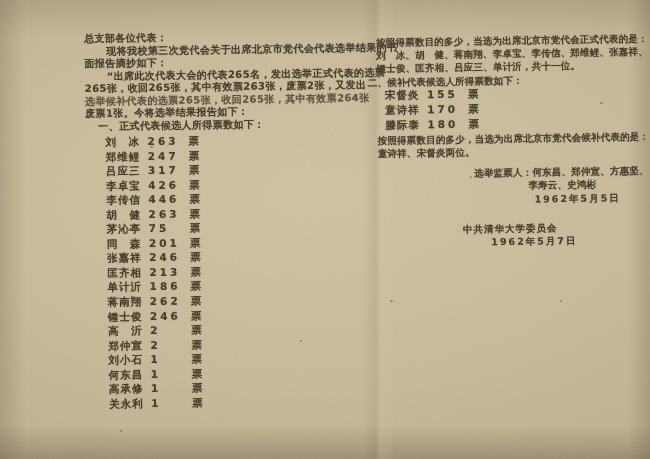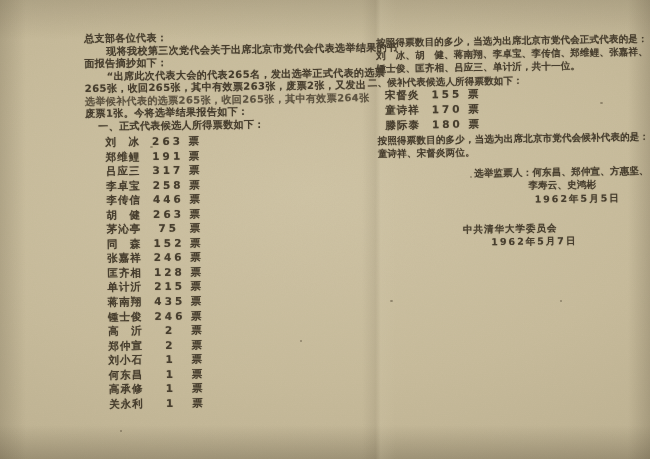--- a/index.html
+++ b/index.html
@@ -34,21 +34,21 @@
     transform:rotate(-0.8deg);transform-origin:top left;
     font-size:10px;line-height:12.5px;letter-spacing:.4px;white-space:nowrap;
   }
   .col-left .line{height:12.5px;}
   .indent{margin-left:22px;}
   .indent-sm{margin-left:13px;}
 
   .votelist{margin-top:3px;font-size:10.5px;}
   .vrow{height:14.55px;display:flex;align-items:baseline;margin-left:20px;}
   .vname{display:inline-block;min-width:42px;letter-spacing:1px;}
-  .vnum{display:inline-block;width:40px;text-align:center;letter-spacing:3px;}
+  .vnum{display:inline-block;width:40px;text-align:left;letter-spacing:3px;}
   .vunit{display:inline-block;margin-left:1px;}
 
   .col-right{
     position:absolute;left:376px;top:36px;width:272px;
     transform:rotate(-0.9deg);transform-origin:top left;
     font-size:9.5px;line-height:13.2px;letter-spacing:.2px;white-space:nowrap;
   }
   .col-right .line{height:13.2px;}
   .hang{margin-left:-9px;}
   .altlist .vrow{margin-left:8px;height:15px;font-size:10.5px;}
@@ -97,33 +97,33 @@
   <div class="votelist">
 
       <div class="vrow">
         <span class="vname">刘　冰</span>
         <span class="vnum">263</span>
         <span class="vunit">票</span>
       </div>
 
       <div class="vrow">
         <span class="vname">郑维鲤</span>
-        <span class="vnum">191</span>
+        <span class="vnum">247</span>
         <span class="vunit">票</span>
       </div>
 
       <div class="vrow">
         <span class="vname">吕应三</span>
         <span class="vnum">317</span>
         <span class="vunit">票</span>
       </div>
 
       <div class="vrow">
         <span class="vname">李卓宝</span>
-        <span class="vnum">258</span>
+        <span class="vnum">426</span>
         <span class="vunit">票</span>
       </div>
 
       <div class="vrow">
         <span class="vname">李传信</span>
         <span class="vnum">446</span>
         <span class="vunit">票</span>
       </div>
 
       <div class="vrow">
@@ -133,45 +133,45 @@
       </div>
 
       <div class="vrow">
         <span class="vname">茅沁亭</span>
         <span class="vnum">75</span>
         <span class="vunit">票</span>
       </div>
 
       <div class="vrow">
         <span class="vname">同　森</span>
-        <span class="vnum">152</span>
+        <span class="vnum">201</span>
         <span class="vunit">票</span>
       </div>
 
       <div class="vrow">
         <span class="vname">张嘉祥</span>
         <span class="vnum">246</span>
         <span class="vunit">票</span>
       </div>
 
       <div class="vrow">
         <span class="vname">匡齐相</span>
-        <span class="vnum">128</span>
+        <span class="vnum">213</span>
         <span class="vunit">票</span>
       </div>
 
       <div class="vrow">
         <span class="vname">单计沂</span>
-        <span class="vnum">215</span>
+        <span class="vnum">186</span>
         <span class="vunit">票</span>
       </div>
 
       <div class="vrow">
         <span class="vname">蒋南翔</span>
-        <span class="vnum">435</span>
+        <span class="vnum">262</span>
         <span class="vunit">票</span>
       </div>
 
       <div class="vrow">
         <span class="vname">锺士俊</span>
         <span class="vnum">246</span>
         <span class="vunit">票</span>
       </div>
 
       <div class="vrow">

